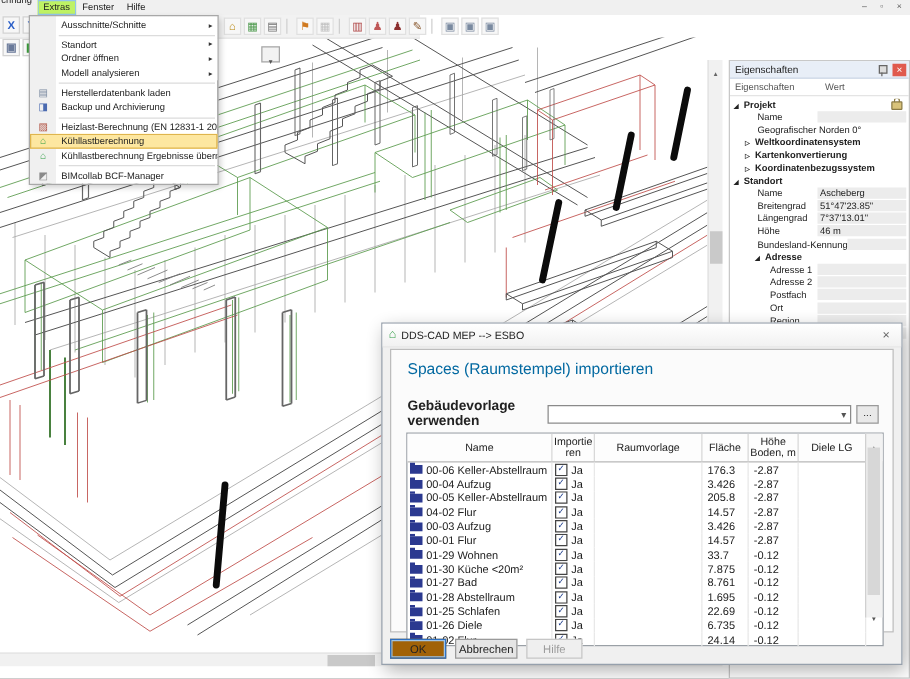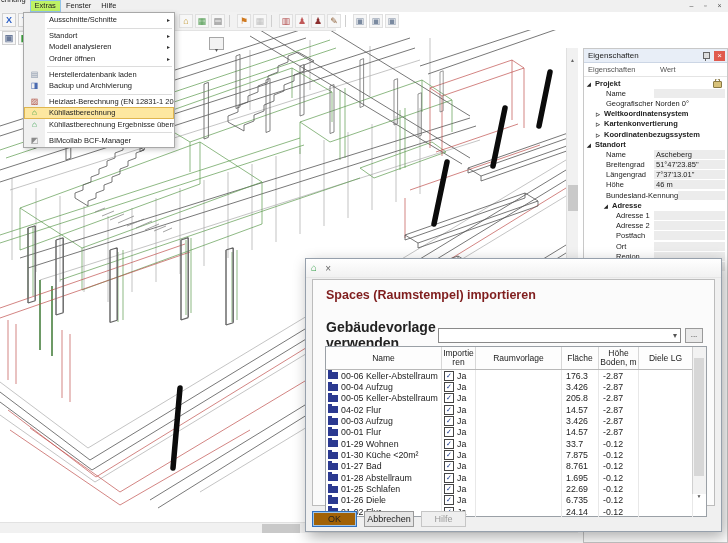--- a/index.html
+++ b/index.html
@@ -85,23 +85,23 @@
   
   .dialog{position:absolute;left:305px;top:258px;width:417px;height:274px;background:#f0f0f0;
           border:1px solid #96a0ac;box-shadow:3px 5px 14px rgba(0,0,0,.32);z-index:40;box-sizing:border-box;}
   .dtitle{height:18px;display:flex;align-items:center;padding:0 5px;background:linear-gradient(#ffffff,#f1f1f1);
           font-size:8.5px;border-bottom:1px solid #e6e6e6;}
   .dicon{color:#2f9e44;font-size:10px;margin-right:4px;line-height:10px;}
   .dtitle .t{flex:1;}
   .dclose{color:#666;font-size:10px;width:14px;text-align:center;}
   .dbody{position:absolute;left:6px;top:20px;width:403px;height:227px;background:#fbfbfb;
          border:1px solid #bcbcbc;box-sizing:border-box;}
-  .dheading{font-weight:bold;font-size:12.5px;margin:8px 0 0 13px;color:#7f1d1d;}
+  .dheading{font-weight:normal;font-size:12.5px;margin:8px 0 0 13px;color:#0369a1;}
   .drow{position:absolute;left:13px;top:39px;width:377px;display:flex;align-items:center;}
-  .dlabel{font-weight:bold;font-size:14px;width:112px;flex:0 0 112px;}
+  .dlabel{font-weight:bold;font-size:11px;width:112px;flex:0 0 112px;}
   .combo{flex:1;height:15px;border:1px solid #8a8a8a;background:#fff;position:relative;margin-right:4px;box-sizing:border-box;}
   .combo::after{content:"▾";position:absolute;right:3px;top:2px;font-size:8px;color:#555;}
   .combo .cval{font-size:8.5px;line-height:14px;padding-left:3px;}
   .browse{flex:0 0 18px;height:15px;border:1px solid #9a9a9a;background:#e9e9e9;text-align:center;
           line-height:12px;font-size:8px;box-sizing:border-box;}
   .tbl{position:absolute;left:12px;top:66px;width:382px;height:171px;border:1px solid #9aa0a6;
        background:#fff;box-sizing:border-box;}
   .thead{display:flex;height:22px;border-bottom:1px solid #b8b8b8;background:#fdfdfd;}
   .th{display:flex;align-items:center;justify-content:center;text-align:center;
       border-right:1px solid #d8d8d8;font-size:8.5px;line-height:1.05;padding:0 1px;box-sizing:border-box;}
@@ -443,26 +443,26 @@
         <span class="mlabel"></span>
       </div>
 
       <div class="mrow has-sub">
         <span class="mic"><span></span></span>
         <span class="mlabel">Standort</span>
       </div>
 
       <div class="mrow has-sub">
         <span class="mic"><span></span></span>
-        <span class="mlabel">Modell analysieren</span>
+        <span class="mlabel">Ordner öffnen</span>
       </div>
 
       <div class="mrow has-sub">
         <span class="mic"><span></span></span>
-        <span class="mlabel">Ordner öffnen</span>
+        <span class="mlabel">Modell analysieren</span>
       </div>
 
       <div class="mrow sep">
         <span class="mic"><span></span></span>
         <span class="mlabel"></span>
       </div>
 
       <div class="mrow">
         <span class="mic"><span style="color: rgb(122, 138, 160);">▤</span></span>
         <span class="mlabel">Herstellerdatenbank laden</span>
@@ -500,20 +500,21 @@
 
       <div class="mrow">
         <span class="mic"><span style="color: rgb(138, 138, 138);">◩</span></span>
         <span class="mlabel">BIMcollab BCF-Manager</span>
       </div>
     </div>
 
   <div class="dialog">
     <div class="dtitle">
       <span class="dicon">⌂</span>
+      <span class="t">DDS-CAD MEP --&gt; ESBO</span>
       <span class="dclose">×</span>
     </div>
     <div class="dbody">
       <div class="dheading">Spaces (Raumstempel) importieren</div>
       <div class="drow">
         <span class="dlabel">Gebäudevorlage verwenden</span>
         <span class="combo"><span class="cval"></span></span>
         <span class="browse">...</span>
       </div>
       <div class="tbl">

